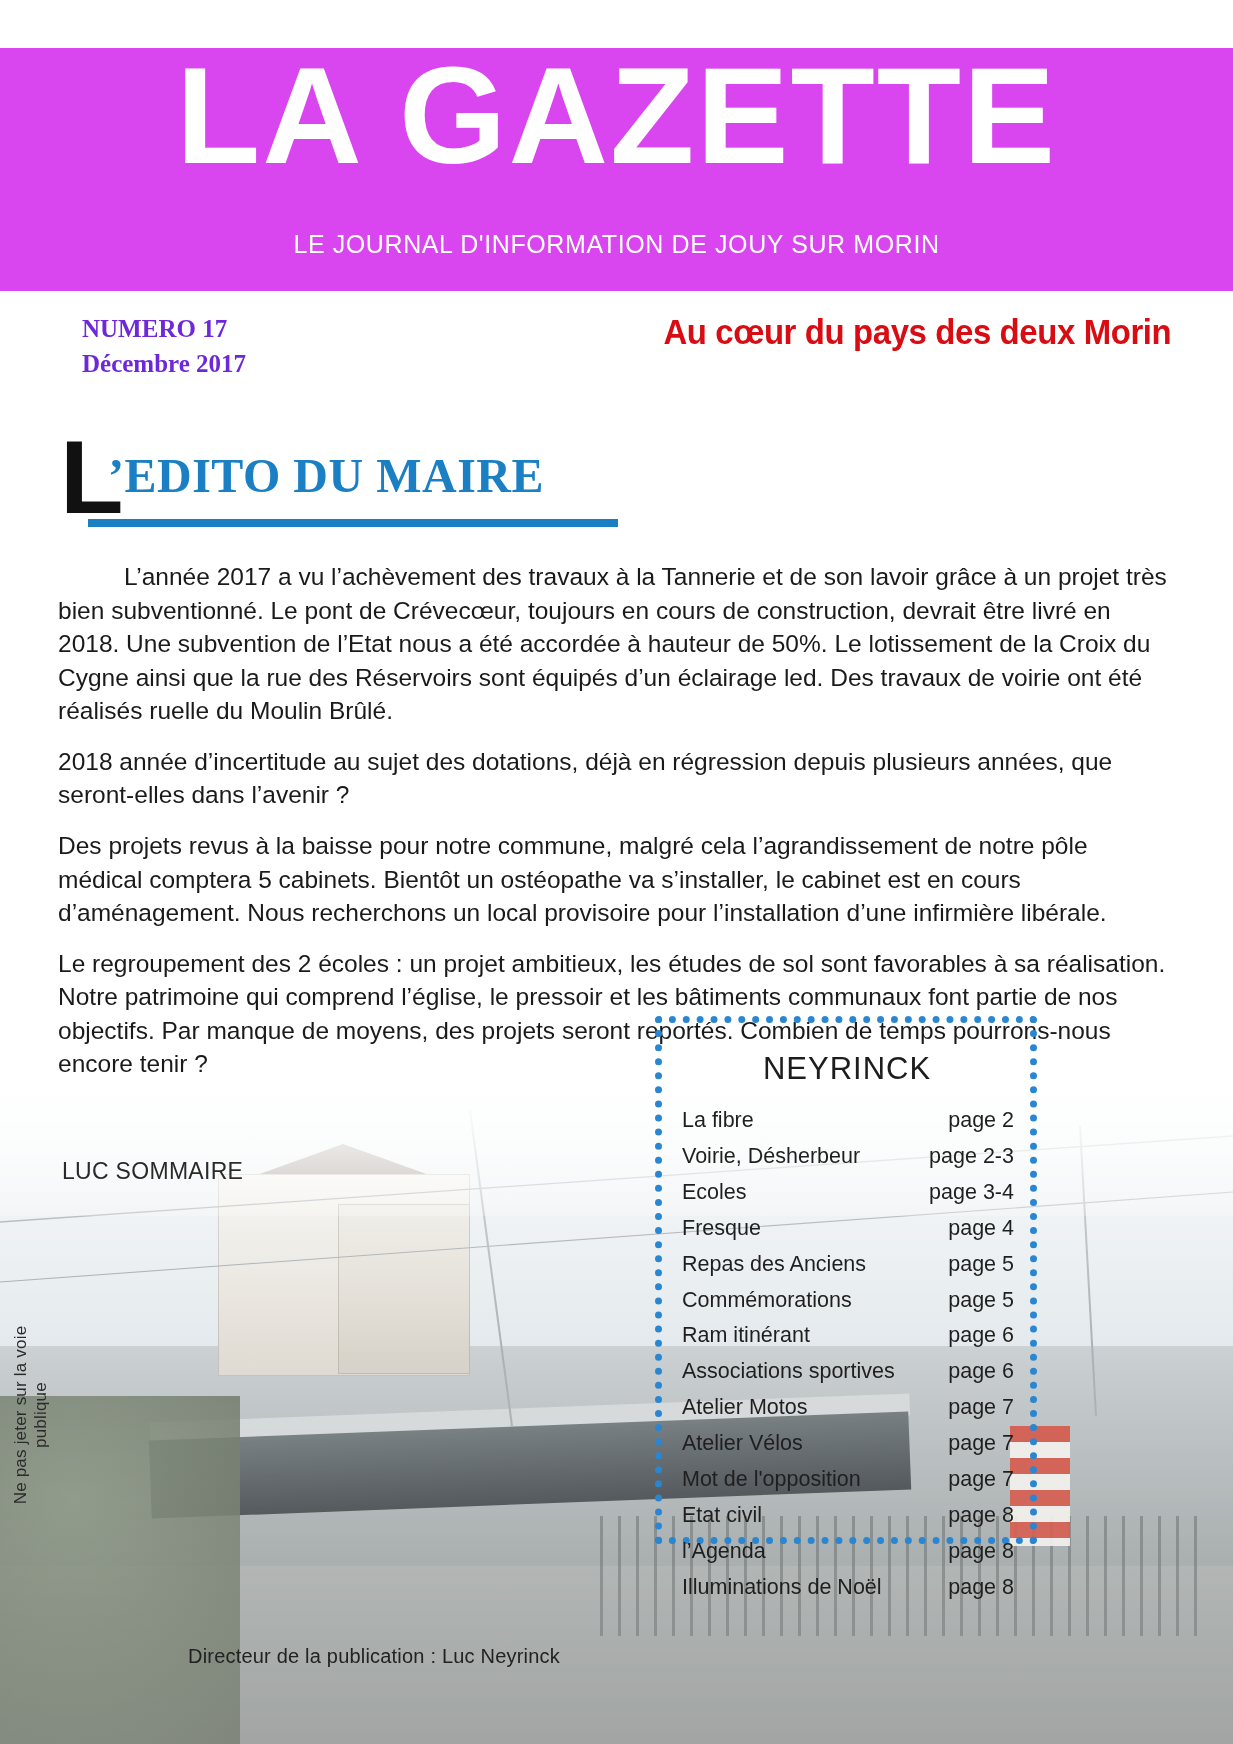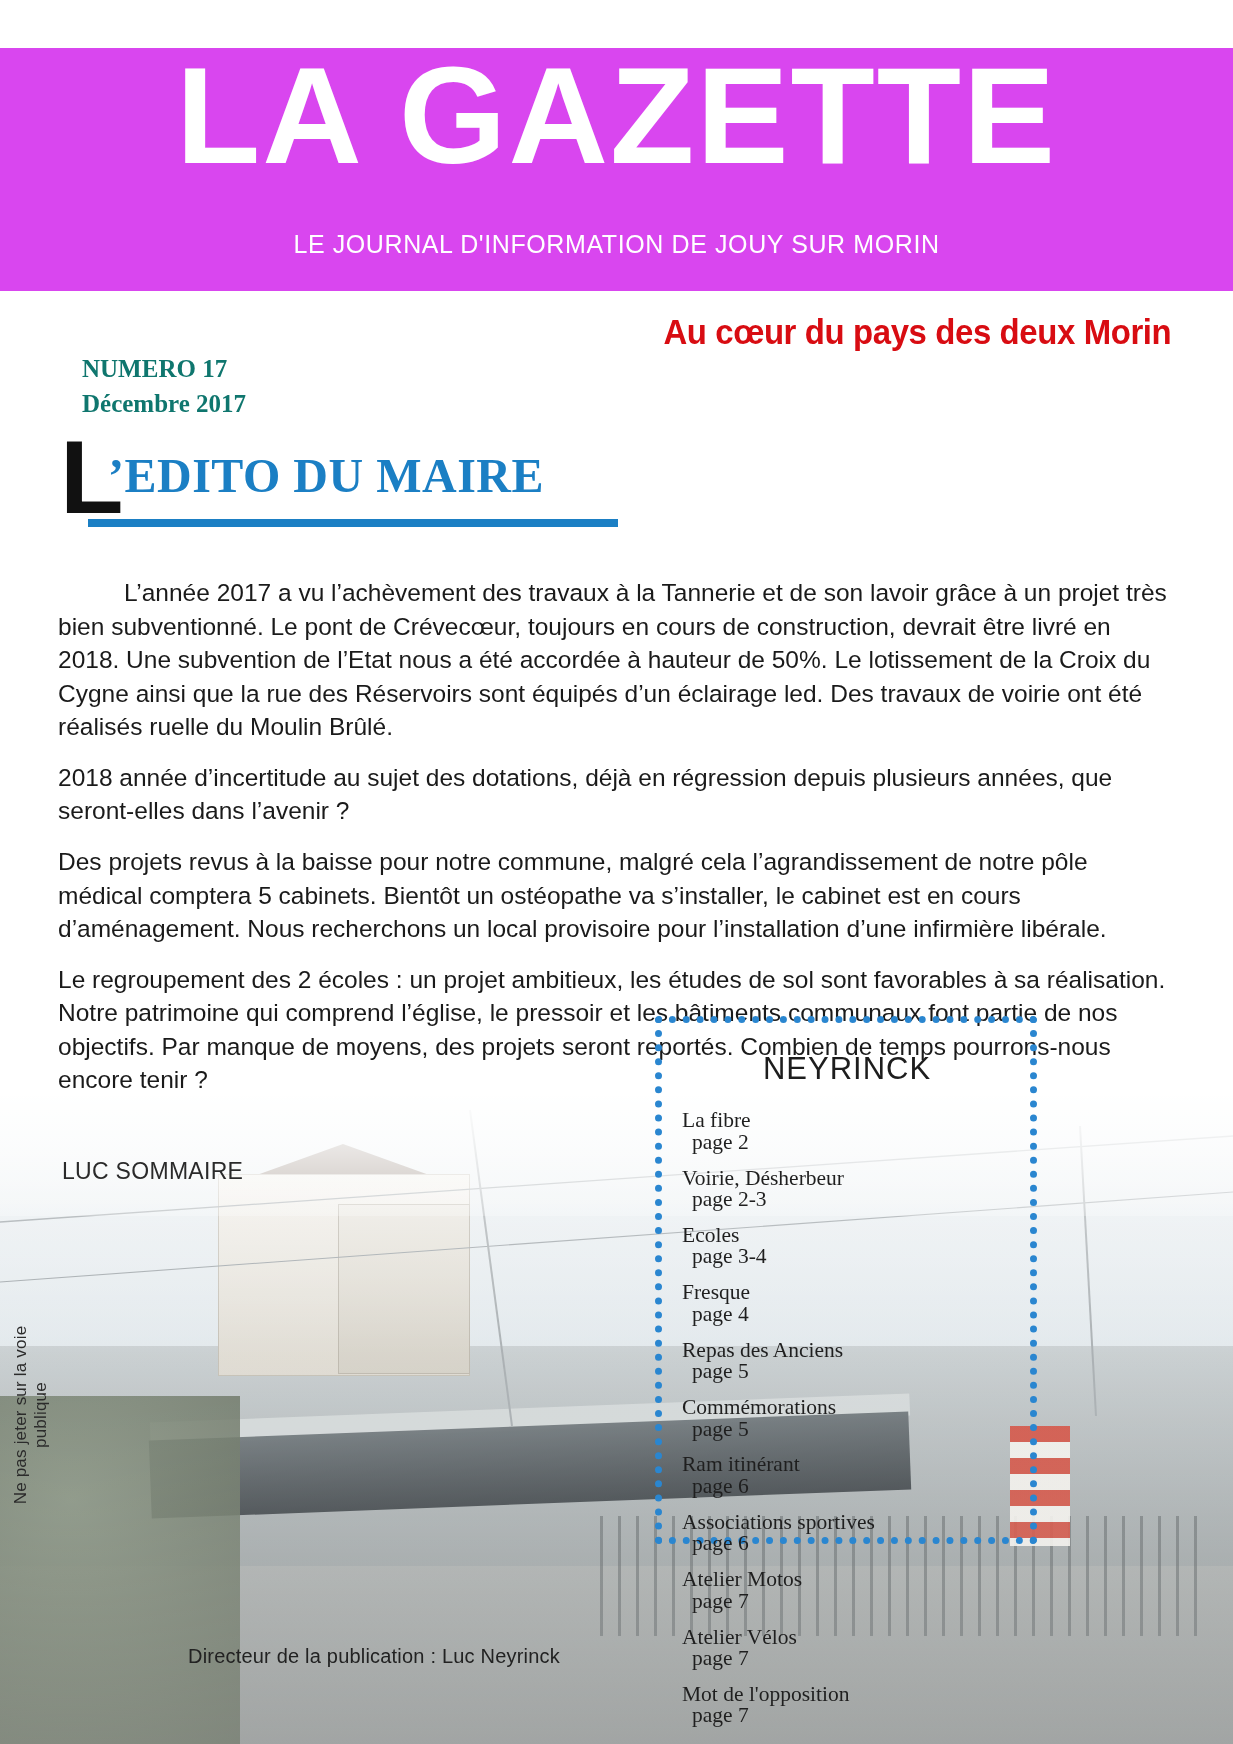--- a/index.html
+++ b/index.html
@@ -55,26 +55,25 @@
     font-size: 25px;
     letter-spacing: 0.6px;
     white-space: nowrap;
   }
 
   
   .issue-block {
     position: absolute;
     left: 82px;
     top: 312px;
-    color: #0f766e;
+    color: #6d28d9;
     font-family: "Liberation Serif", serif;
     font-weight: bold;
     font-size: 25px;
     line-height: 1.38;
-    margin-top: 40px;
   }
   .tagline {
     position: absolute;
     right: 62px;
     top: 312px;
     color: #d80c12;
     font-family: "Liberation Sans", sans-serif;
     font-weight: bold;
     font-size: 35px;
     letter-spacing: -0.4px;
@@ -126,21 +125,21 @@
     left: 58px;
     top: 560px;
     width: 1118px;
     color: #1a1a1a;
     font-family: "Liberation Sans", sans-serif;
     font-size: 24.5px;
     line-height: 1.37;
     text-align: left;
   }
   .body-text p {
-    margin: 16px 0 17px 0;
+    margin: 0 0 17px 0;
   }
   .body-text p.indented {
     text-indent: 66px;
   }
 
   
   .photo {
     position: absolute;
     left: 0;
     top: 1096px;
@@ -279,26 +278,25 @@
   .sommaire-list {
     list-style: none;
     margin: 0;
     padding: 0;
   }
   .sommaire-row {
     display: flex;
     justify-content: space-between;
     align-items: baseline;
     color: #1f1f1f;
-    font-family: Liberation Serif, serif;
+    font-family: Liberation Sans, sans-serif;
     font-size: 21.5px;
     line-height: 1.0;
     padding: 7.2px 2px 7.2px 4px;
     white-space: nowrap;
-    flex-direction: column;
   }
   .sommaire-row .label { }
   .sommaire-row .page { padding-left: 10px; }
 
   
   .director {
     position: absolute;
     left: 188px;
     top: 1645px;
     color: #222222;

